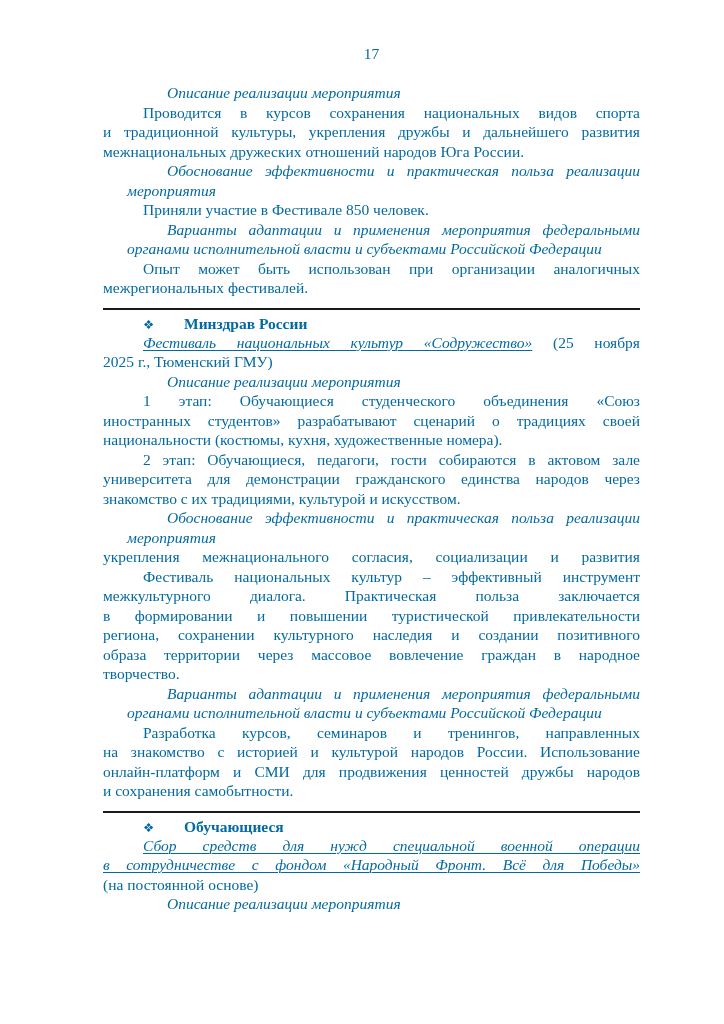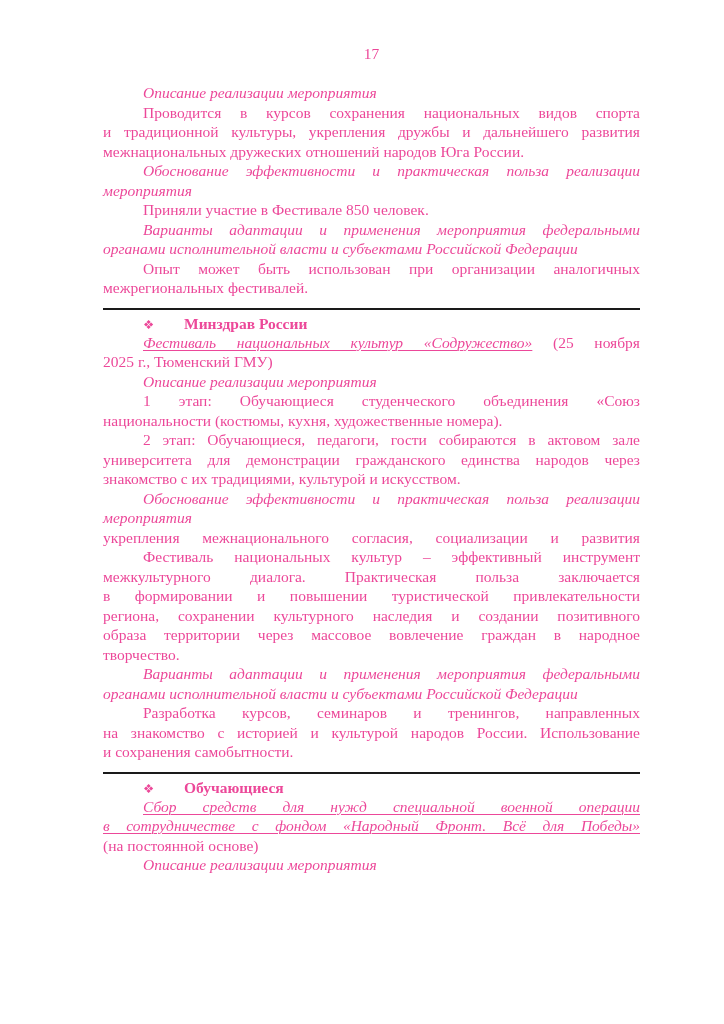--- a/index.html
+++ b/index.html
@@ -3,39 +3,39 @@
 <meta charset="utf-8">
 <style>
   html,body { margin:0; padding:0; background:#e8e8e8; }
   .page {
     position:relative;
     width:724px; height:1024px;
     margin:0 auto;
     background:#ffffff;
     box-sizing:border-box;
     padding:44px 84px 0 103px;
-    color:#ec4899;
+    color:#0369a1;
     font-family:"Liberation Serif","DejaVu Serif",serif;
     font-size:15.5px;
     overflow:hidden;
   }
   .page-number {
     text-align:center;
     line-height:19.5px;
     margin-bottom:19.5px;
   }
   .line {
     line-height:19.5px;
     text-align:justify;
     text-align-last:justify;
     white-space:normal;
   }
   .line.last { text-align:left; text-align-last:auto; }
   .line.first { text-indent:40px; }
-  .line.italic { font-style:italic; }
+  .line.italic { font-style:italic;margin-left:24px; }
   .u { text-decoration:underline; text-decoration-thickness:1px; text-underline-offset:2px;font-style:italic; }
   .separator {
     height:0;
     border-top:2px solid #1a1a1a;
     margin:10px 0 5px 0;
   }
   .section-header {
     line-height:17px;
     font-weight:bold;
     padding-left:40px;
@@ -65,37 +65,39 @@
       <div class="line first italic">Варианты адаптации и применения мероприятия федеральными</div>
       <div class="line last italic">органами исполнительной власти и субъектами Российской Федерации</div>
       <div class="line first">Опыт может быть использован при организации аналогичных</div>
       <div class="line last">межрегиональных фестивалей.</div>
       <div class="separator"></div>
       <div class="section-header"><span class="bullet">❖</span><span class="agency">Минздрав России</span></div>
       <div class="line first"><span class="u">Фестиваль национальных культур «Содружество»</span><span> (25 ноября</span></div>
       <div class="line last">2025 г., Тюменский ГМУ)</div>
       <div class="line first last italic">Описание реализации мероприятия</div>
       <div class="line first">1 этап: Обучающиеся студенческого объединения «Союз</div>
+      <div class="line">иностранных студентов» разрабатывают сценарий о традициях своей</div>
       <div class="line last">национальности (костюмы, кухня, художественные номера).</div>
       <div class="line first">2 этап: Обучающиеся, педагоги, гости собираются в актовом зале</div>
       <div class="line">университета для демонстрации гражданского единства народов через</div>
       <div class="line last">знакомство с их традициями, культурой и искусством.</div>
       <div class="line first italic">Обоснование эффективности и практическая польза реализации</div>
       <div class="line last italic">мероприятия</div>
       <div class="line">укрепления межнационального согласия, социализации и развития</div>
       <div class="line first">Фестиваль национальных культур – эффективный инструмент</div>
       <div class="line">межкультурного диалога. Практическая польза заключается</div>
       <div class="line">в формировании и повышении туристической привлекательности</div>
       <div class="line">региона, сохранении культурного наследия и создании позитивного</div>
       <div class="line">образа территории через массовое вовлечение граждан в народное</div>
       <div class="line last">творчество.</div>
       <div class="line first italic">Варианты адаптации и применения мероприятия федеральными</div>
       <div class="line last italic">органами исполнительной власти и субъектами Российской Федерации</div>
       <div class="line first">Разработка курсов, семинаров и тренингов, направленных</div>
       <div class="line">на знакомство с историей и культурой народов России. Использование</div>
+      <div class="line">онлайн-платформ и СМИ для продвижения ценностей дружбы народов</div>
       <div class="line last">и сохранения самобытности.</div>
       <div class="separator"></div>
       <div class="section-header"><span class="bullet">❖</span><span class="agency">Обучающиеся</span></div>
       <div class="line first"><span class="u">Сбор средств для нужд специальной военной операции</span></div>
       <div class="line"><span class="u">в сотрудничестве с фондом «Народный Фронт. Всё для Победы»</span></div>
       <div class="line last">(на постоянной основе)</div>
       <div class="line first last italic">Описание реализации мероприятия</div>
     </div>
 </div>
 

